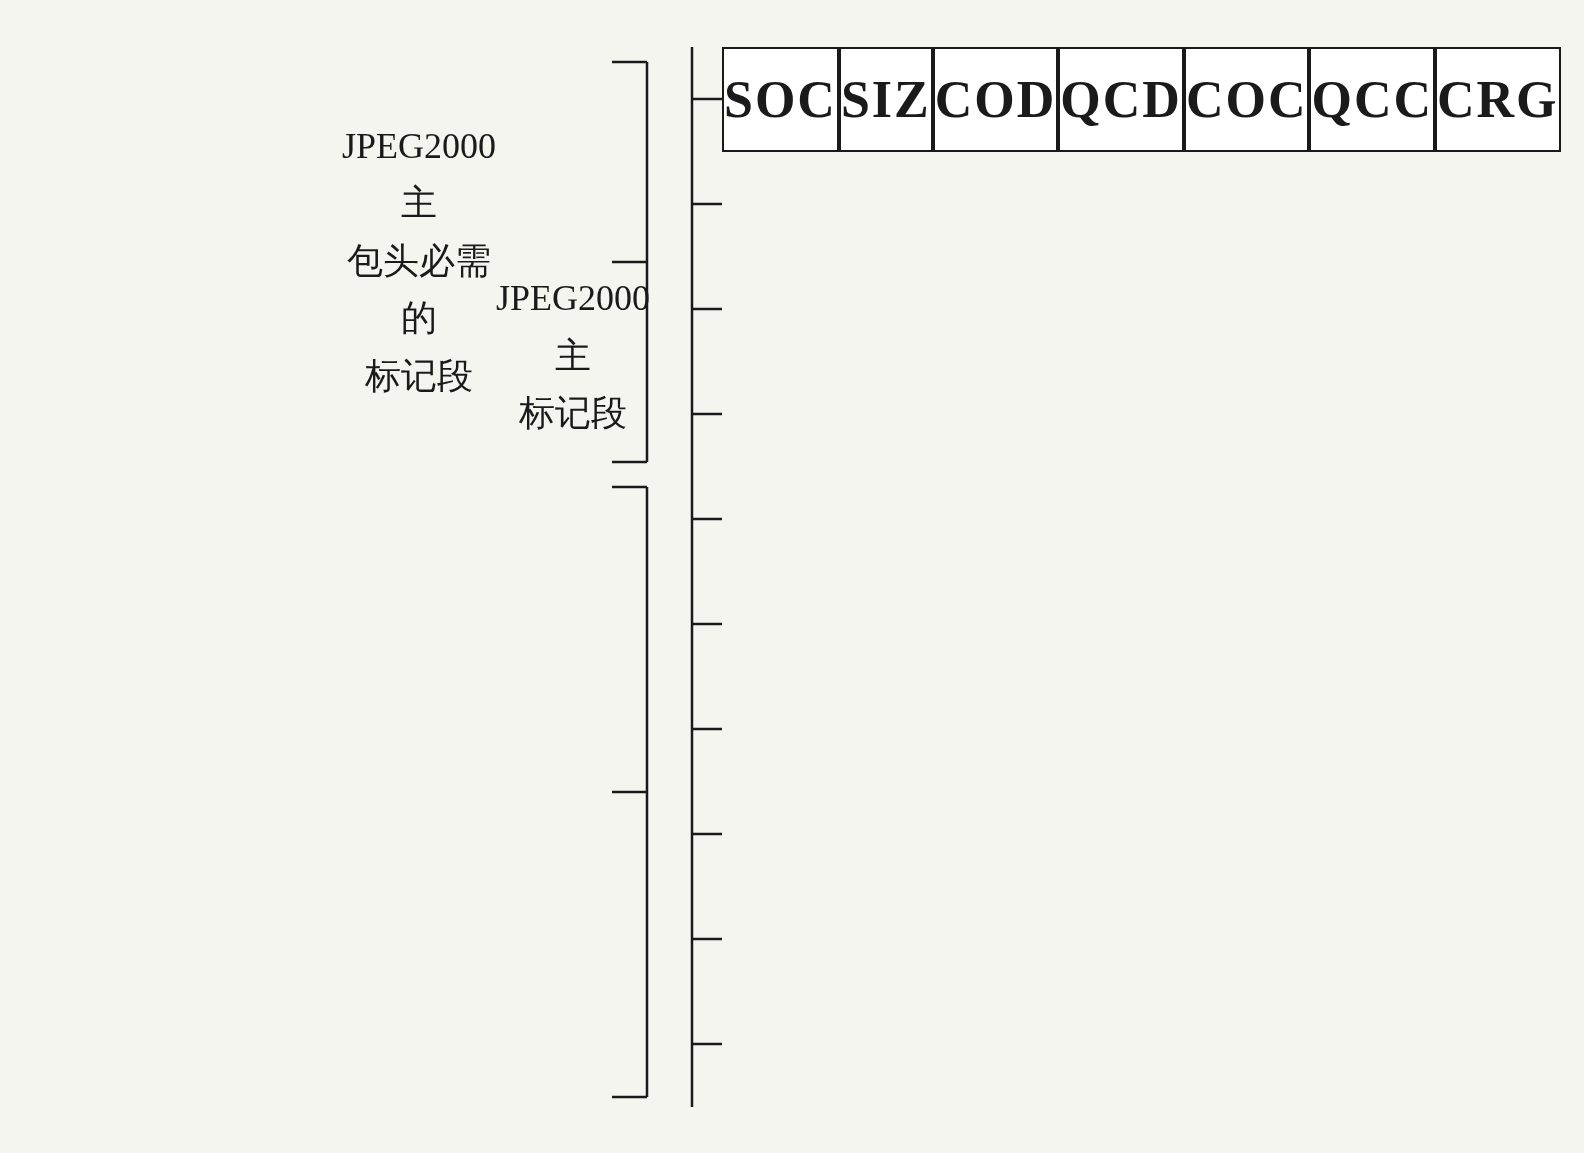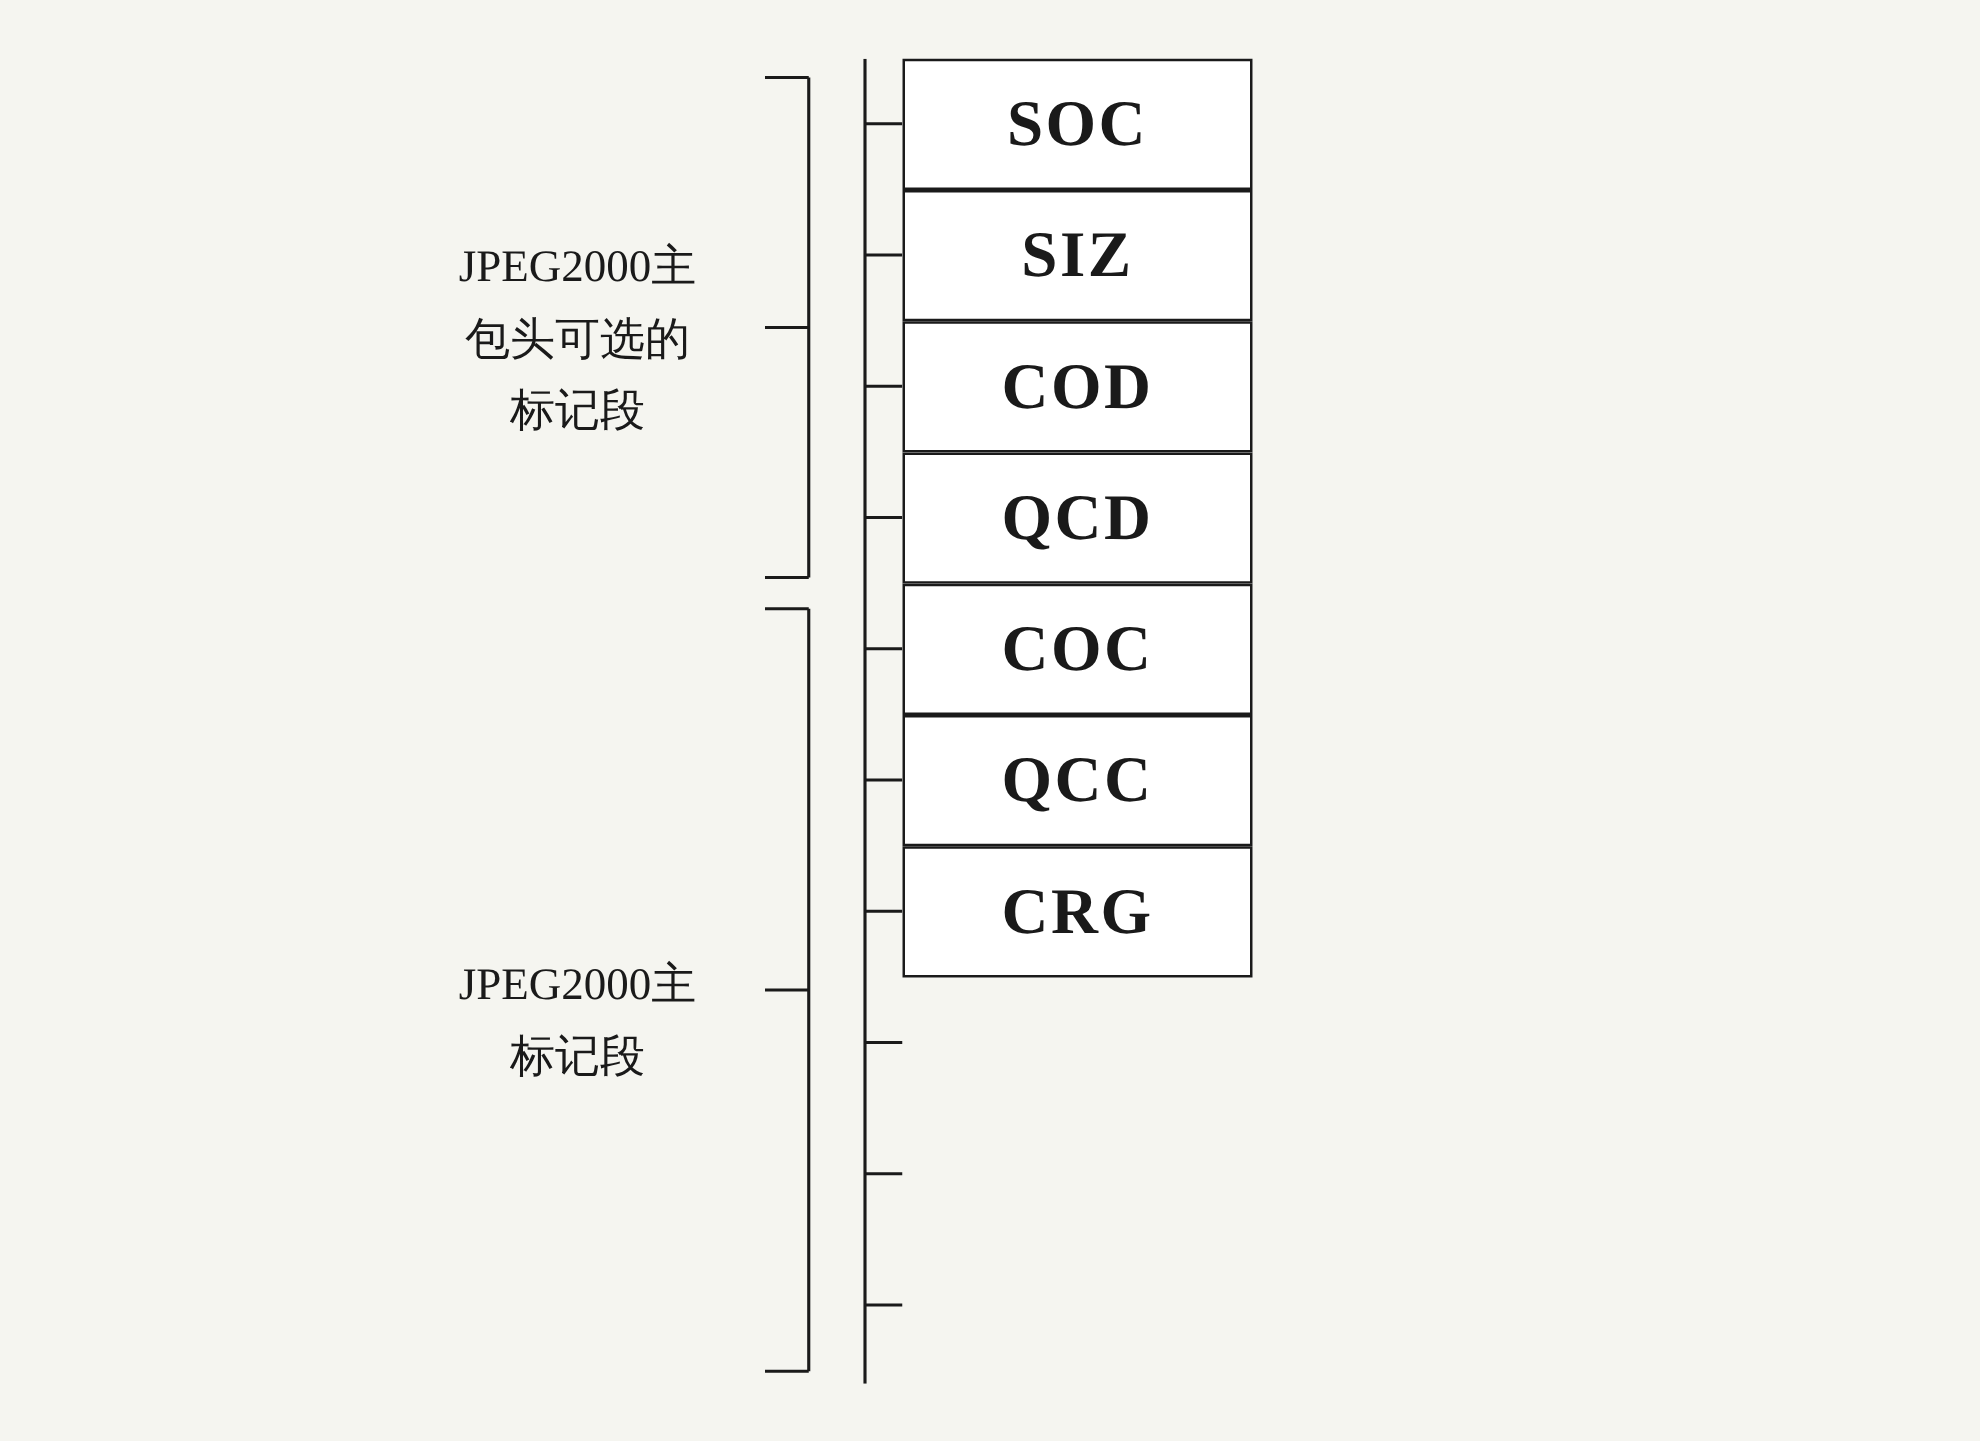--- a/index.html
+++ b/index.html
@@ -24,21 +24,21 @@
       align-items: stretch;
       gap: 0;
       position: relative;
       width: 900px;
       height: 1060px;
     }
 
     
     .labels-section {
       display: flex;
-      flex-direction: column;
+      flex-direction: row;
       justify-content: space-around;
       width: 240px;
       position: relative;
     }
 
     .label-group {
       display: flex;
       flex-direction: column;
       align-items: center;
       position: relative;
@@ -66,21 +66,21 @@
     .brackets-section {
       display: flex;
       flex-direction: column;
       width: 80px;
       position: relative;
     }
 
     
     .boxes-section {
       display: flex;
-      flex-direction: column;
+      flex-direction: row;
       width: 280px;
     }
 
     .marker-box {
       border: 2.5px solid #1a1a1a;
       display: flex;
       align-items: center;
       justify-content: center;
       height: 105px;
       background: #ffffff;
@@ -96,21 +96,21 @@
   </style>
 </head>
 <body>
 
 <div class="diagram-container">
 
   <div class="labels-section">
     <div class="label-group label-group-required">
       <div class="label-text">
         <div>JPEG2000主</div>
-        <div>包头可选的</div>
+        <div>包头必需的</div>
         <div>标记段</div>
       </div>
     </div>
     <div class="label-group label-group-optional" style="margin-top: 30px;">
       <div class="label-text">
         <div>JPEG2000主</div>
         <div>标记段</div>
       </div>
     </div>
   </div>

